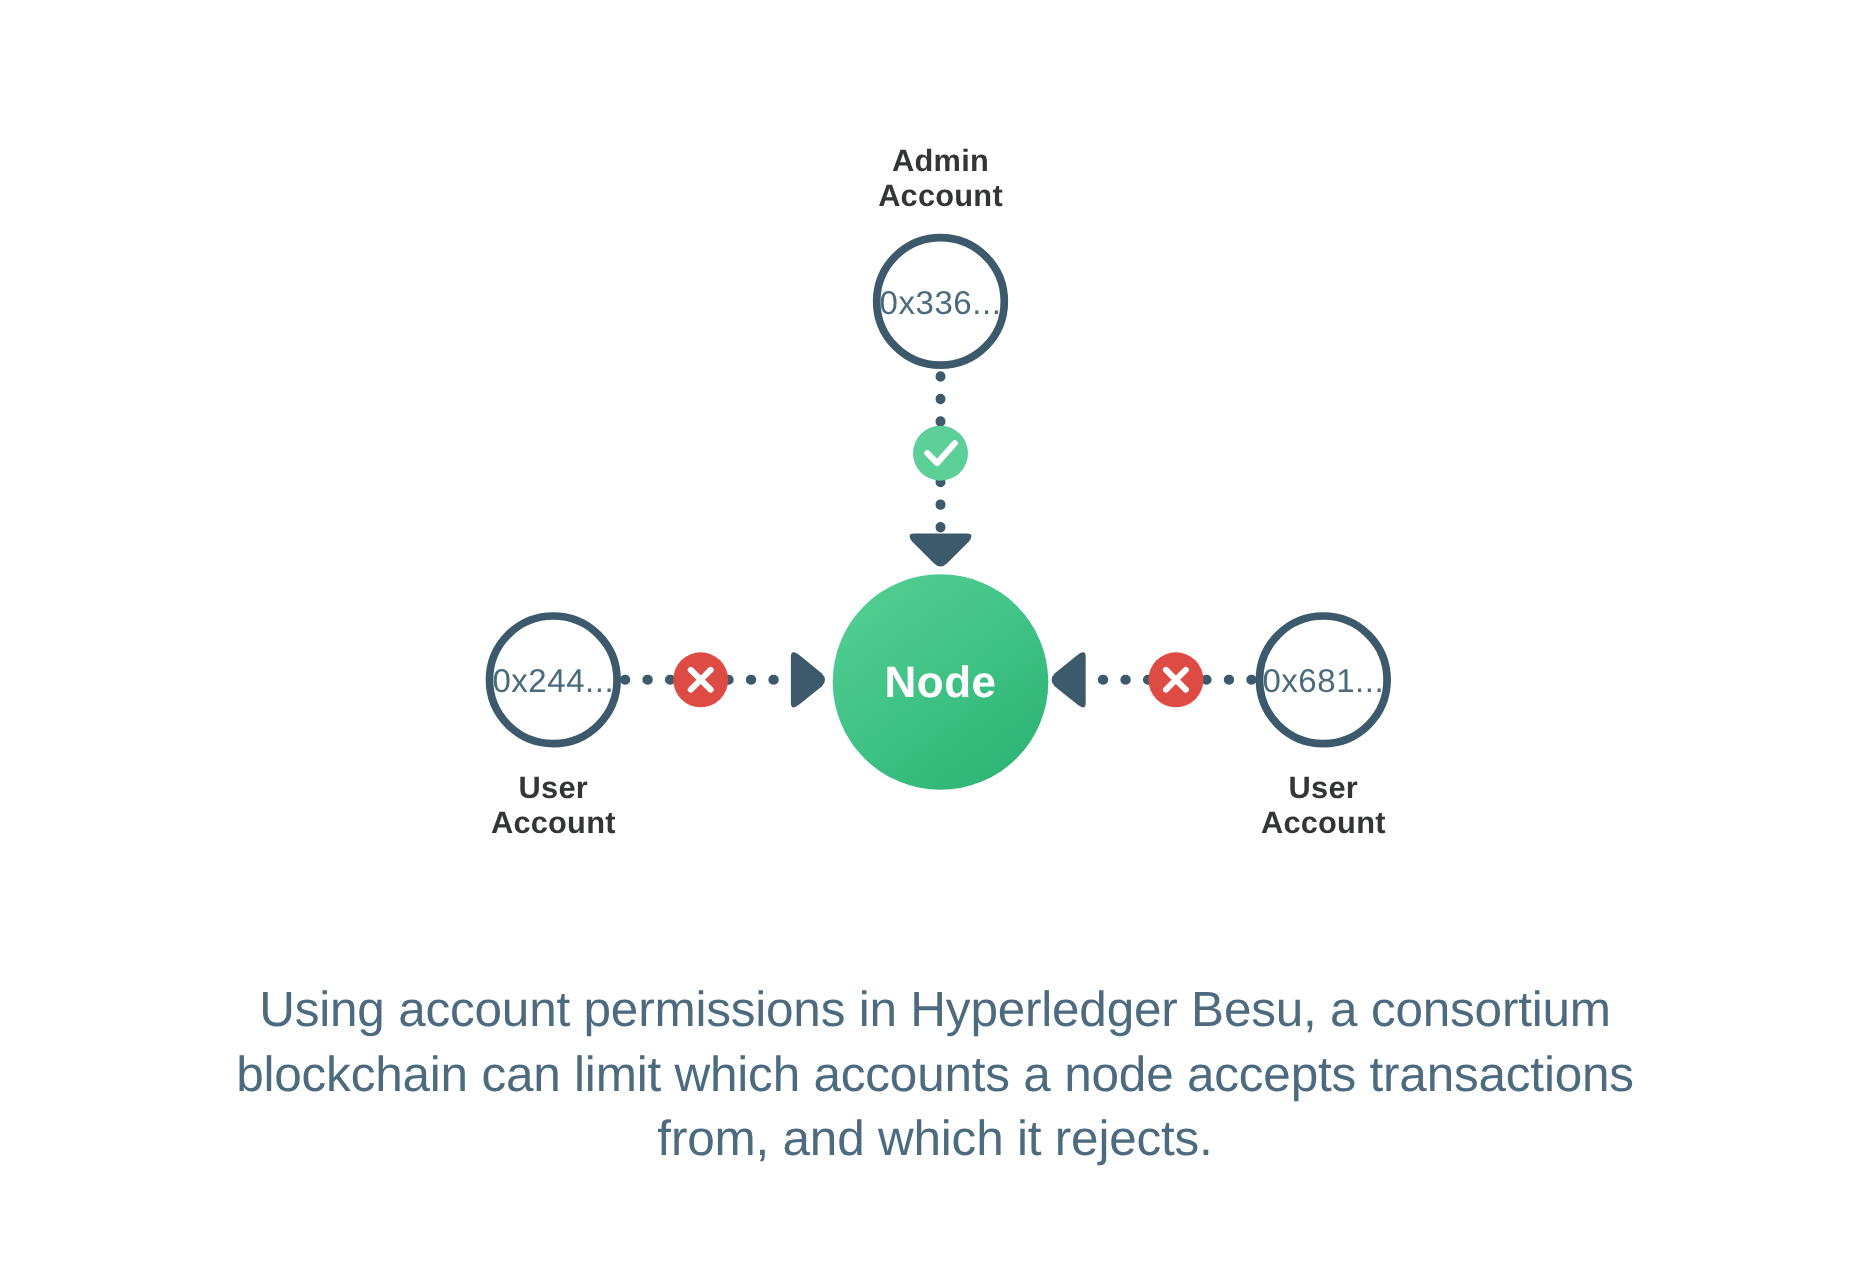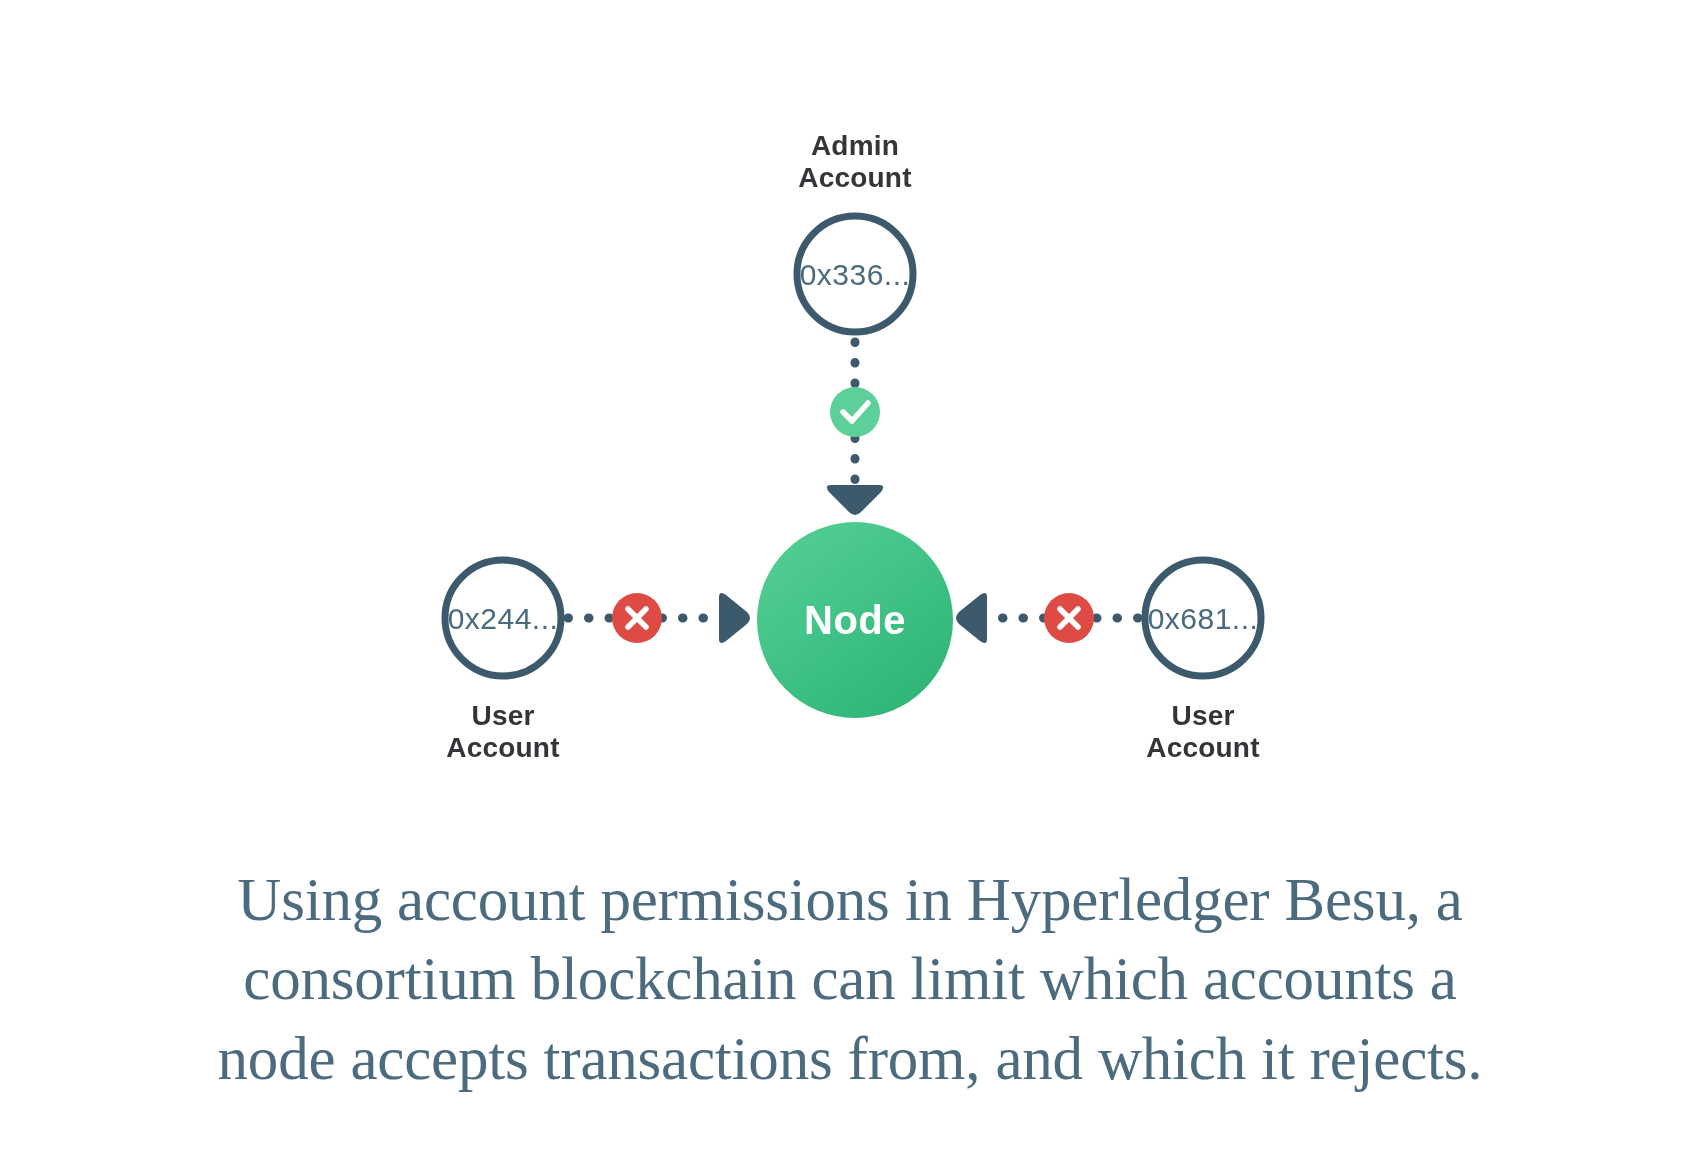--- a/index.html
+++ b/index.html
@@ -42,27 +42,27 @@
     font-size: 28px;
     font-weight: bold;
     font-family: "Liberation Sans", sans-serif;
     letter-spacing: 0.2px;
   }
 
   .caption {
     position: absolute;
     left: 0;
     right: 0;
-    top: 860px;
+    top: 889px;
     text-align: center;
     color: #4C6B7E;
-    font-size: 61px;
+    font-size: 45px;
     line-height: 1.30;
     font-weight: 300;
-    font-family: Liberation Serif, serif;
+    font-family: Liberation Sans, sans-serif;
     padding: 0 190px;
     box-sizing: border-box;
     letter-spacing: -0.2px;
   }
 </style>
 </head>
 <body>
 
 <div id="stage">
 

